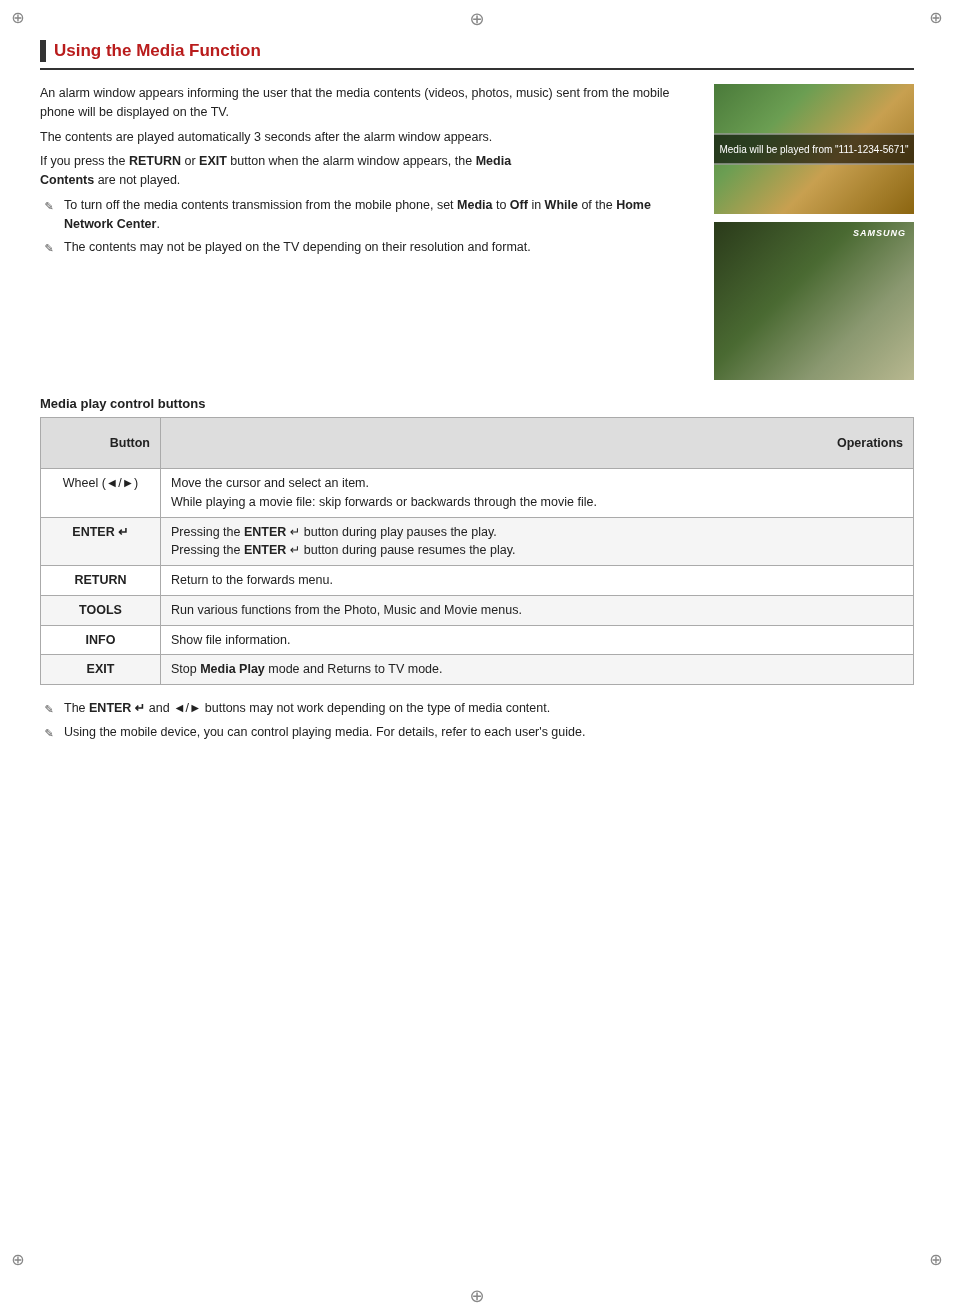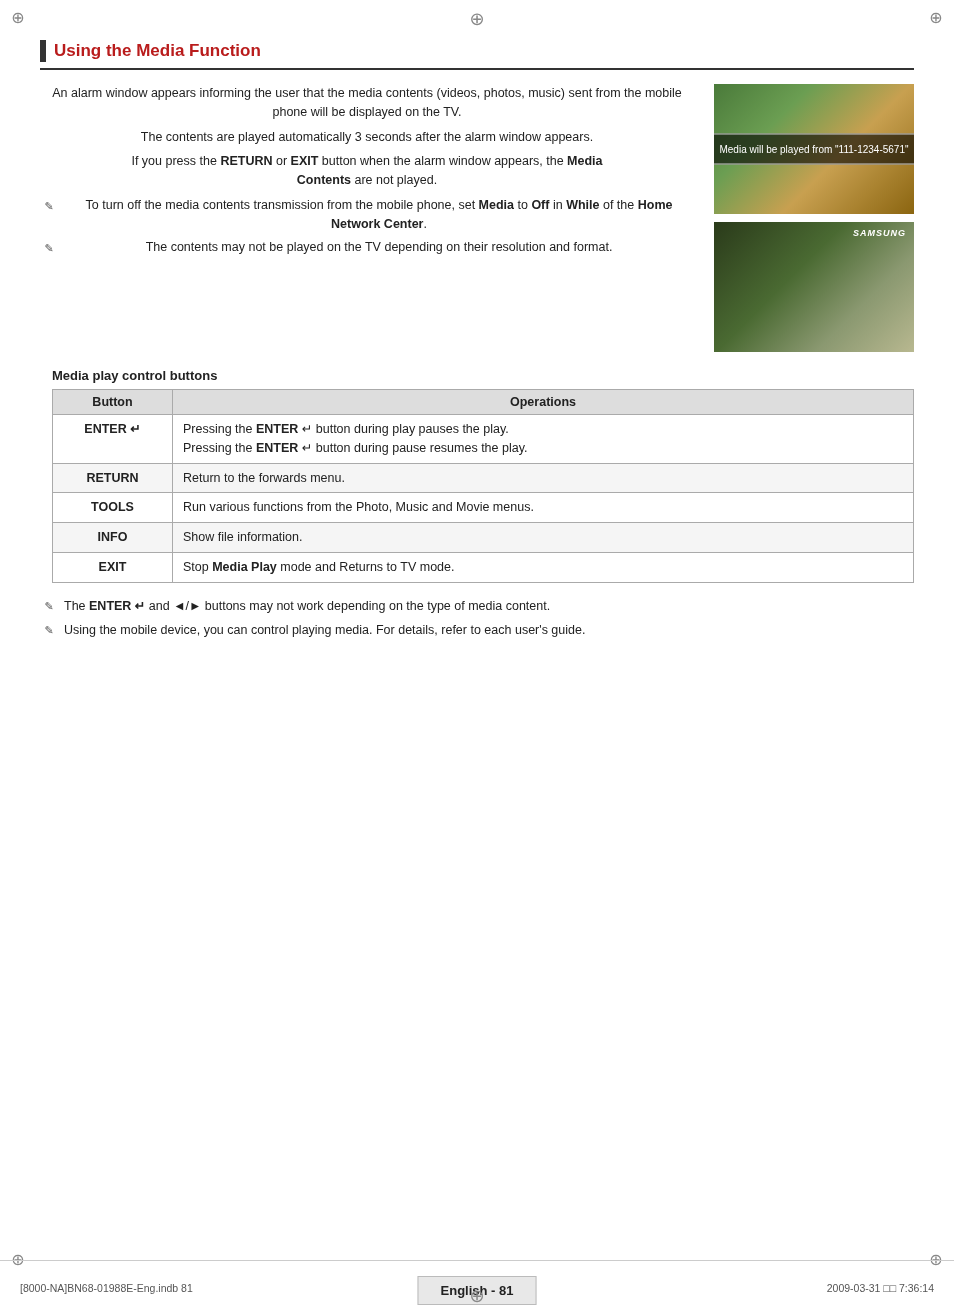--- a/index.html
+++ b/index.html
@@ -77,21 +77,20 @@
     }
 
     
     .content-area {
       display: flex;
       gap: 20px;
       margin-bottom: 16px;
     }
     .text-column {
       flex: 1;
-      text-align: center;
     }
     .images-column {
       width: 200px;
       flex-shrink: 0;
       display: flex;
       flex-direction: column;
       gap: 8px;
     }
 
     
@@ -128,21 +127,21 @@
     
     .img-placeholder {
       width: 200px;
       height: 130px;
       background: #888;
       position: relative;
       overflow: hidden;
     }
     .img-placeholder-2 {
       width: 200px;
-      height: 130px;
+      height: 158px;
       background: #eab308;
       position: relative;
       overflow: hidden;
     }
 
     
     .tv-screen {
       width: 100%;
       height: 100%;
       background: linear-gradient(135deg, #4a7a3a 0%, #6b9e52 30%, #c8a050 60%, #8b6510 100%);
@@ -177,38 +176,37 @@
       font-size: 9px;
       color: #fff;
       font-style: italic;
       letter-spacing: 1px;
       font-weight: bold;
     }
 
     
     .table-section {
       margin-top: 14px;
-      margin-left: 12px;
     }
     .table-heading {
       font-weight: bold;
       font-size: 13px;
       margin-bottom: 6px;
     }
     .control-table {
       width: 100%;
       border-collapse: collapse;
       font-size: 12.5px;
     }
     .control-table th {
       background: #ddd;
       border: 1px solid #aaa;
-      padding: 5px 10px;
-      font-weight: bold;
-      text-align: center;
+      padding: 18px 10px;
+      font-weight: bold;
+      text-align: right;
     }
     .control-table td {
       border: 1px solid #aaa;
       padding: 5px 10px;
       vertical-align: top;
       line-height: 1.5;
     }
     .control-table td:first-child {
       text-align: center;
       width: 120px;
@@ -327,20 +325,24 @@
       <div class="table-heading">Media play control buttons</div>
       <table class="control-table">
         <thead>
           <tr>
             <th>Button</th>
             <th>Operations</th>
           </tr>
         </thead>
         <tbody id="table-body">
 
+        <tr>
+              <td style="font-weight: normal;">Wheel (◄/►)</td>
+              <td>Move the cursor and select an item.<br>While playing a movie file: skip forwards or backwards through the movie file.</td>
+            </tr>
             <tr>
               <td><strong>ENTER</strong> ↵</td>
               <td>Pressing the <strong>ENTER</strong> ↵ button during play pauses the play.<br>Pressing the <strong>ENTER</strong> ↵ button during pause resumes the play.</td>
             </tr>
             <tr>
               <td><strong>RETURN</strong></td>
               <td>Return to the forwards menu.</td>
             </tr>
             <tr>
               <td><strong>TOOLS</strong></td>
@@ -368,23 +370,16 @@
       <div class="note-item">
         <div class="note-icon">✎</div>
         <div class="note-text">
           Using the mobile device, you can control playing media. For details, refer to each user's guide.
         </div>
       </div>
     </div>
 
   </div>
 
-  <div class="footer">
-    <div class="footer-left">[8000-NA]BN68-01988E-Eng.indb   81</div>
-    <div class="footer-center">
-      <div class="page-badge">English - 81</div>
-    </div>
-    <div class="footer-right">2009-03-31   □□ 7:36:14</div>
-  </div>
 
   <div class="bottom-crosshair">⊕</div>
 
 </div>
 
 </body></html>

